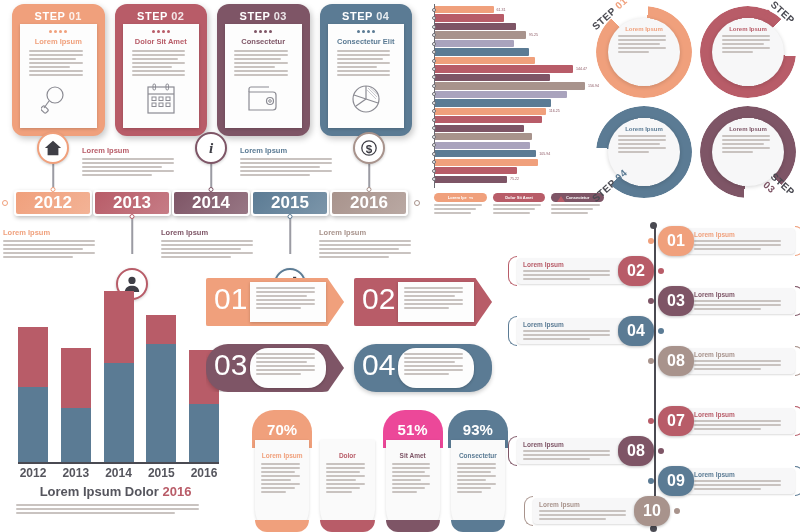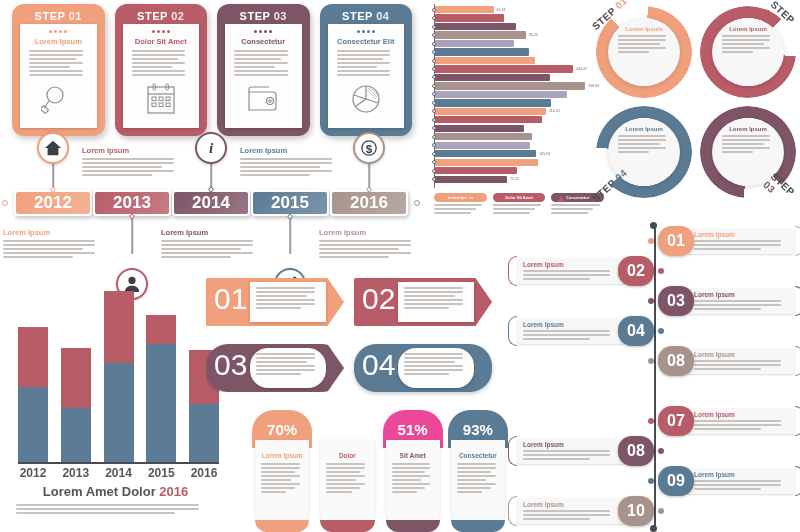--- a/index.html
+++ b/index.html
@@ -644,21 +644,21 @@
   <div class="cc-axis"></div>
   <div class="cc-labels">
       <span>2012</span>
       <span>2013</span>
       <span>2014</span>
       <span>2015</span>
       <span>2016</span>
     </div>
   <div class="cc-cap">
     <div class="t">
-      <span>Lorem Amet Dolor</span>
+      <span>Lorem Ipsum Dolor</span>
       <em>2016</em>
     </div>
     <div class="lorem lorem-lines">
       <div class="ll s92"></div>
         <div class="ll s92"></div>
         <div class="ll s80"></div>
     </div>
   </div>
 </div>
 
@@ -892,21 +892,21 @@
       <div class="vt-panel" style="left:30px;right:9px;border-radius:0 4px 4px 0">
         <div class="ttl" style="color:#5b7b94">Lorem Ipsum</div>
         <div class="lorem-lines">
           <div class="ll s92"></div>
           <div class="ll s92"></div>
           <div class="ll s70"></div>
         </div>
       </div>
       <div class="vt-brace" style="right:0;border-left:none;border-radius:0 15px 15px 0;border-color:#5b7b94"></div>
     </div>
-    <div class="vt-item" style="left:0px;top:274px">
+    <div class="vt-item" style="left:16px;top:274px">
       <div class="vt-dot" style="right:-10px;background:#a8938c"></div>
       <div class="vt-num" style="right:0;background:#a8938c">10</div>
       <div class="vt-panel" style="right:30px;left:9px;border-radius:4px 0 0 4px">
         <div class="ttl" style="color:#a8938c">Lorem Ipsum</div>
         <div class="lorem-lines">
           <div class="ll s92"></div>
           <div class="ll s92"></div>
           <div class="ll s70"></div>
         </div>
       </div>

